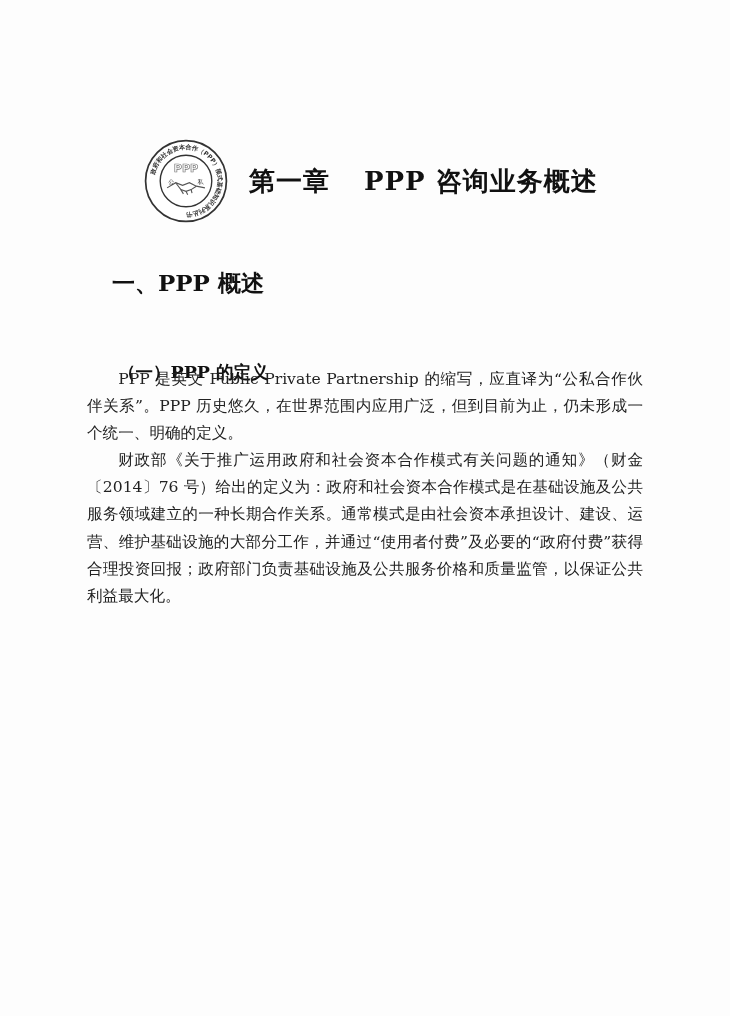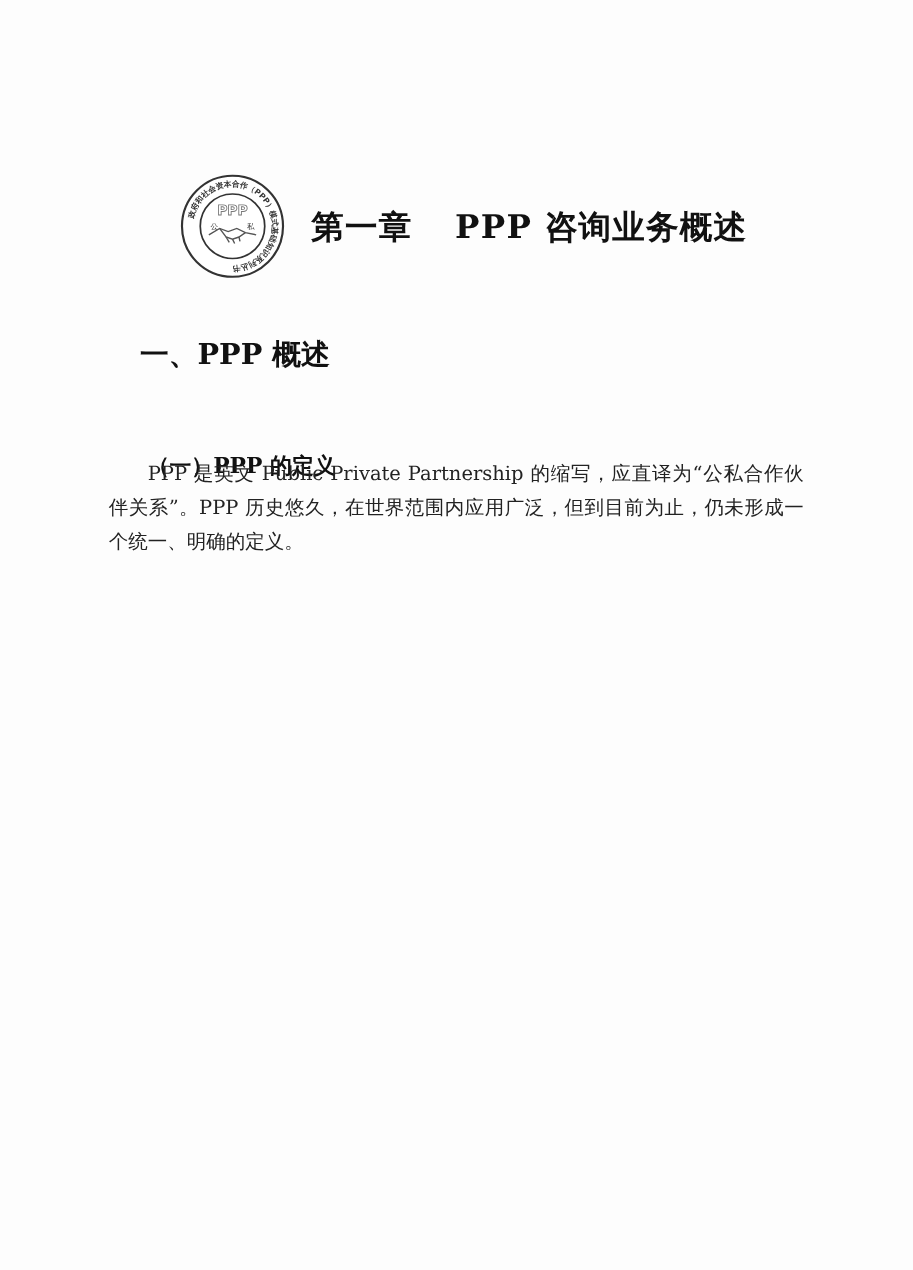--- a/index.html
+++ b/index.html
@@ -42,15 +42,16 @@
     <div class="chapter-title">
       <span>第一章</span><span class="gap"></span><span>PPP 咨询业务概述</span>
     </div>
   </div>
 
   <div class="h1">一、PPP 概述</div>
   <div class="h2">（一）PPP 的定义</div>
 
   <div class="body">
     <p>PPP 是英文 Public Private Partnership 的缩写，应直译为“公私合作伙伴关系”。PPP 历史悠久，在世界范围内应用广泛，但到目前为止，仍未形成一个统一、明确的定义。</p>
+    <p>财政部《关于推广运用政府和社会资本合作模式有关问题的通知》（财金〔2014〕76 号）给出的定义为：政府和社会资本合作模式是在基础设施及公共服务领域建立的一种长期合作关系。通常模式是由社会资本承担设计、建设、运营、维护基础设施的大部分工作，并通过“使用者付费”及必要的“政府付费”获得合理投资回报；政府部门负责基础设施及公共服务价格和质量监管，以保证公共利益最大化。</p>
   </div>
 
 </div>
 
 </body></html>

